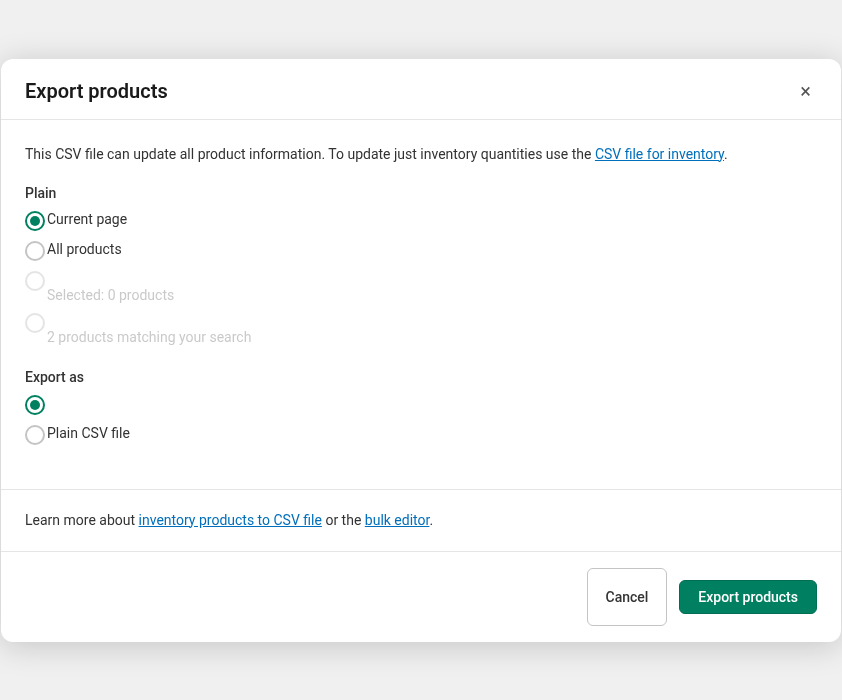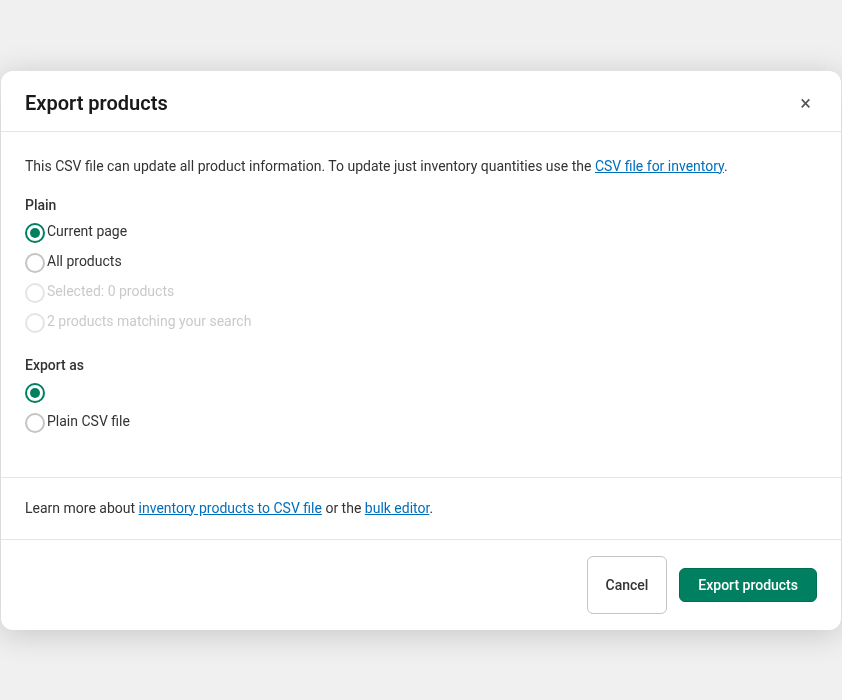--- a/index.html
+++ b/index.html
@@ -127,20 +127,21 @@
       background: #008060;
     }
 
     .radio-label {
       font-size: 14px;
       color: #333;
     }
 
     .radio-item.disabled .radio-label {
       color: #888;
+      margin-top: 16px;
     }
 
     .divider {
       border: none;
       border-top: 1px solid #e5e5e5;
       margin: 0 0 20px 0;
     }
 
     .footer-info {
       font-size: 14px;

